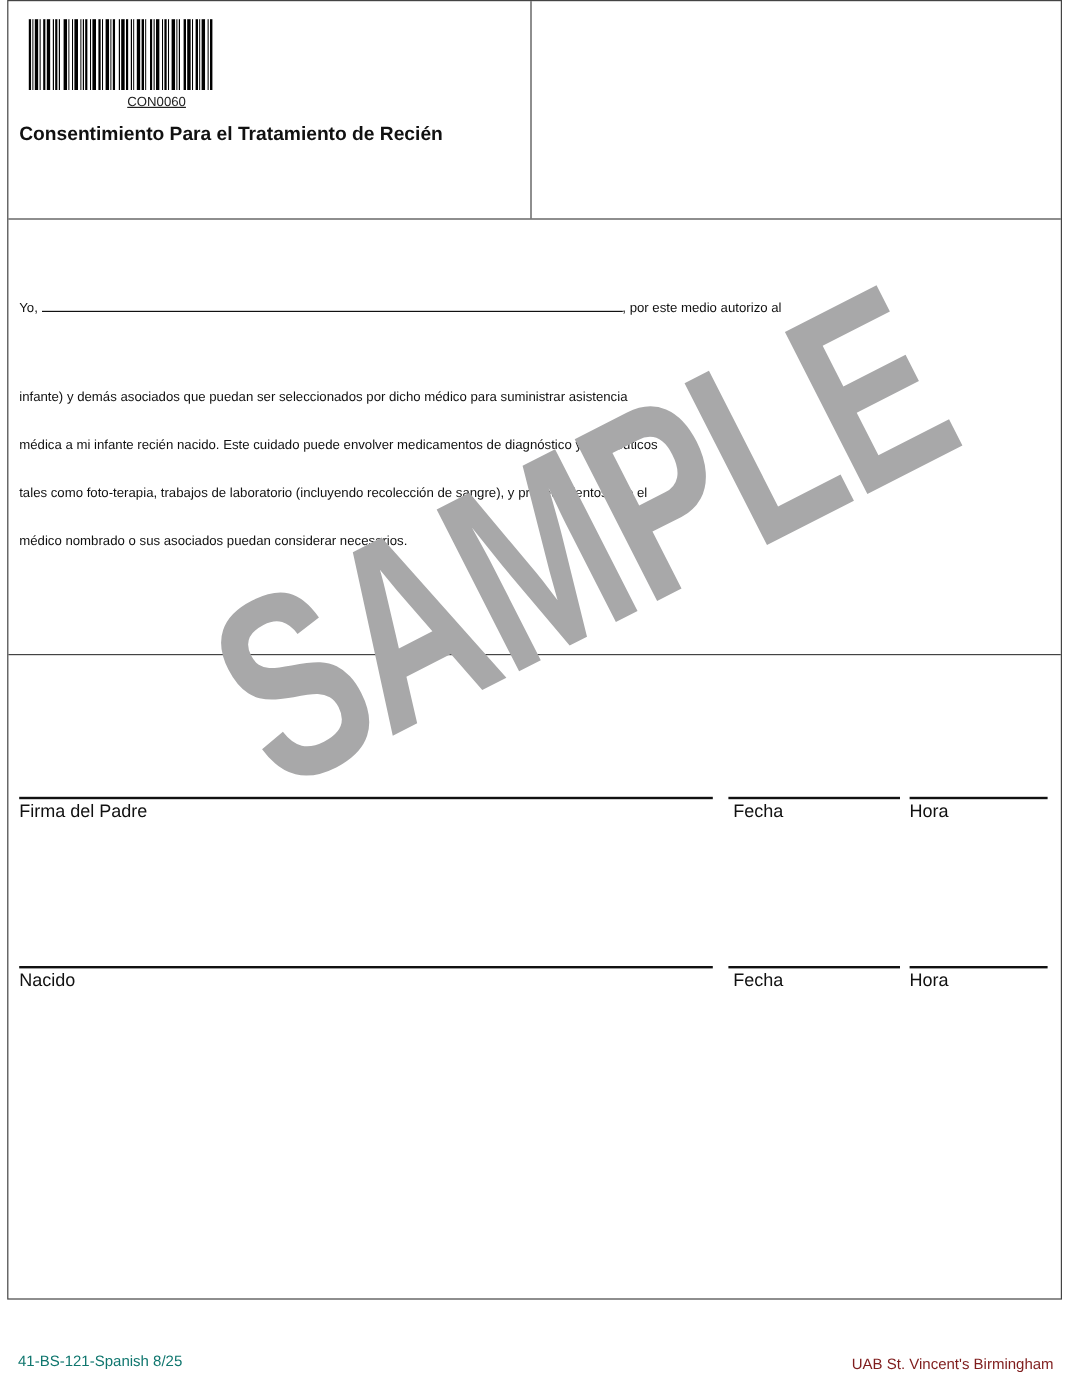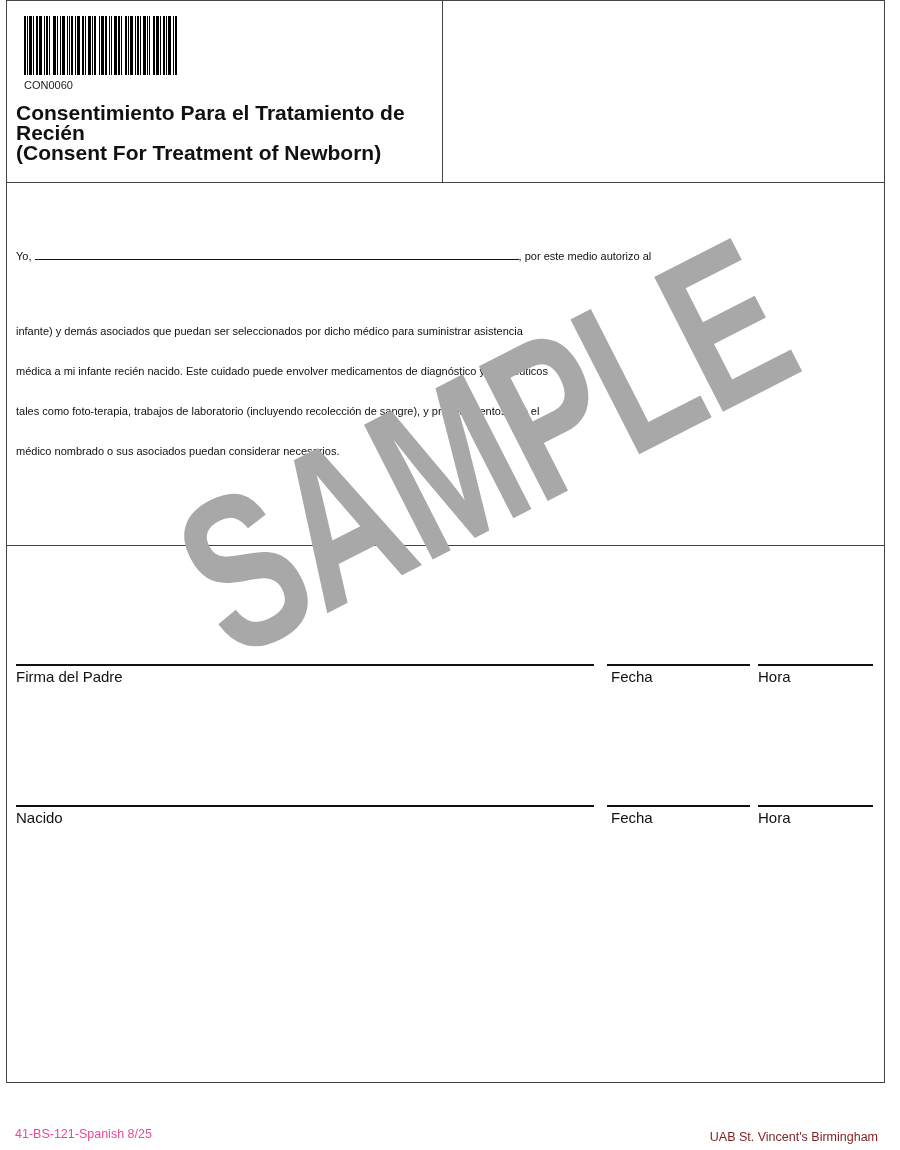--- a/index.html
+++ b/index.html
@@ -7,33 +7,33 @@
   body { position: relative; font-family: "Liberation Sans", sans-serif; color: #111; }
 
   .frame { position: absolute; left: 6px; top: 0; width: 879px; height: 1083px; border: 1.5px solid #444; }
 
   .header { position: absolute; left: 0; top: 0; width: 100%; height: 182px; border-bottom: 1.5px solid #444; }
   .header-left { position: absolute; left: 0; top: 0; width: 436px; height: 100%; border-right: 1.5px solid #444; }
   .header-right { position: absolute; left: 436px; top: 0; right: 0; height: 100%; }
 
   .barcode { position: absolute; left: 17px; top: 15px; width: 213px; height: 59px; display: flex; align-items: stretch; }
   .barcode span { display: block; height: 100%; background: #000; }
-  .barcode-text { position: absolute; left: 17px; top: 78px; width: 213px; font-size: 11px; color: #222; }
+  .barcode-text { position: absolute; left: 17px; top: 78px; width: 213px; text-align: center; font-size: 11px; color: #222; text-decoration: underline; }
 
-  .title { position: absolute; left: 9px; top: 102px; font-size: 21px; font-weight: bold; line-height: 20px; color: #111; }
+  .title { position: absolute; left: 9px; top: 102px; font-size: 16px; font-weight: bold; line-height: 20px; color: #111; }
 
   .body-section { position: absolute; left: 0; top: 182px; width: 100%; height: 363px; border-bottom: 1.5px solid #444; }
   .line { position: absolute; left: 9px; font-size: 11px; white-space: nowrap; color: #111; }
   .uline { display: inline-block; border-bottom: 1.8px solid #111; height: 15px; vertical-align: baseline; }
 
   .sig-row { position: absolute; left: 9px; right: 12px; height: 40px; }
   .sig-line { position: absolute; top: 0; border-top: 2px solid #111; }
   .sig-label { position: absolute; top: 4px; font-size: 15px; color: #111; }
 
-  .footer-left { position: absolute; left: 15px; top: 1127px; font-size: 12.5px; color: #ec4899; }
+  .footer-left { position: absolute; left: 15px; top: 1127px; font-size: 12.5px; color: #0f766e; }
   .footer-right { position: absolute; right: 22px; top: 1130px; font-size: 12.5px; color: #7f1d1d; }
 
   .watermark { position: absolute; left: 40px; top: 340px; width: 880px; text-align: center;
                font-size: 220px; font-weight: bold; color: #a8a8a9; letter-spacing: -4px;
                transform: rotate(-27deg) scaleX(0.72); transform-origin: center center; line-height: 1;
                pointer-events: none; }
 </style>
 </head>
 <body>
 
@@ -134,21 +134,20 @@
           <span style="width:1px;background:#fff"></span>
           <span style="width:3px"></span>
           <span style="width:2px;background:#fff"></span>
           <span style="width:1px"></span>
           <span style="width:1px;background:#fff"></span>
           <span style="width:2px"></span>
       </div>
       <div class="barcode-text">CON0060</div>
       <div class="title">
         <div>Consentimiento Para el Tratamiento de Recién</div>
-        <div>(Consent For Treatment of Newborn)</div>
       </div>
     </div>
     <div class="header-right"></div>
   </div>
 
   <div class="body-section">
     <div class="line" style="top:62px">
       <span>Yo,</span>
       <span class="uline" style="width:484px"></span><span>,  por este medio autorizo al</span>
     </div>

